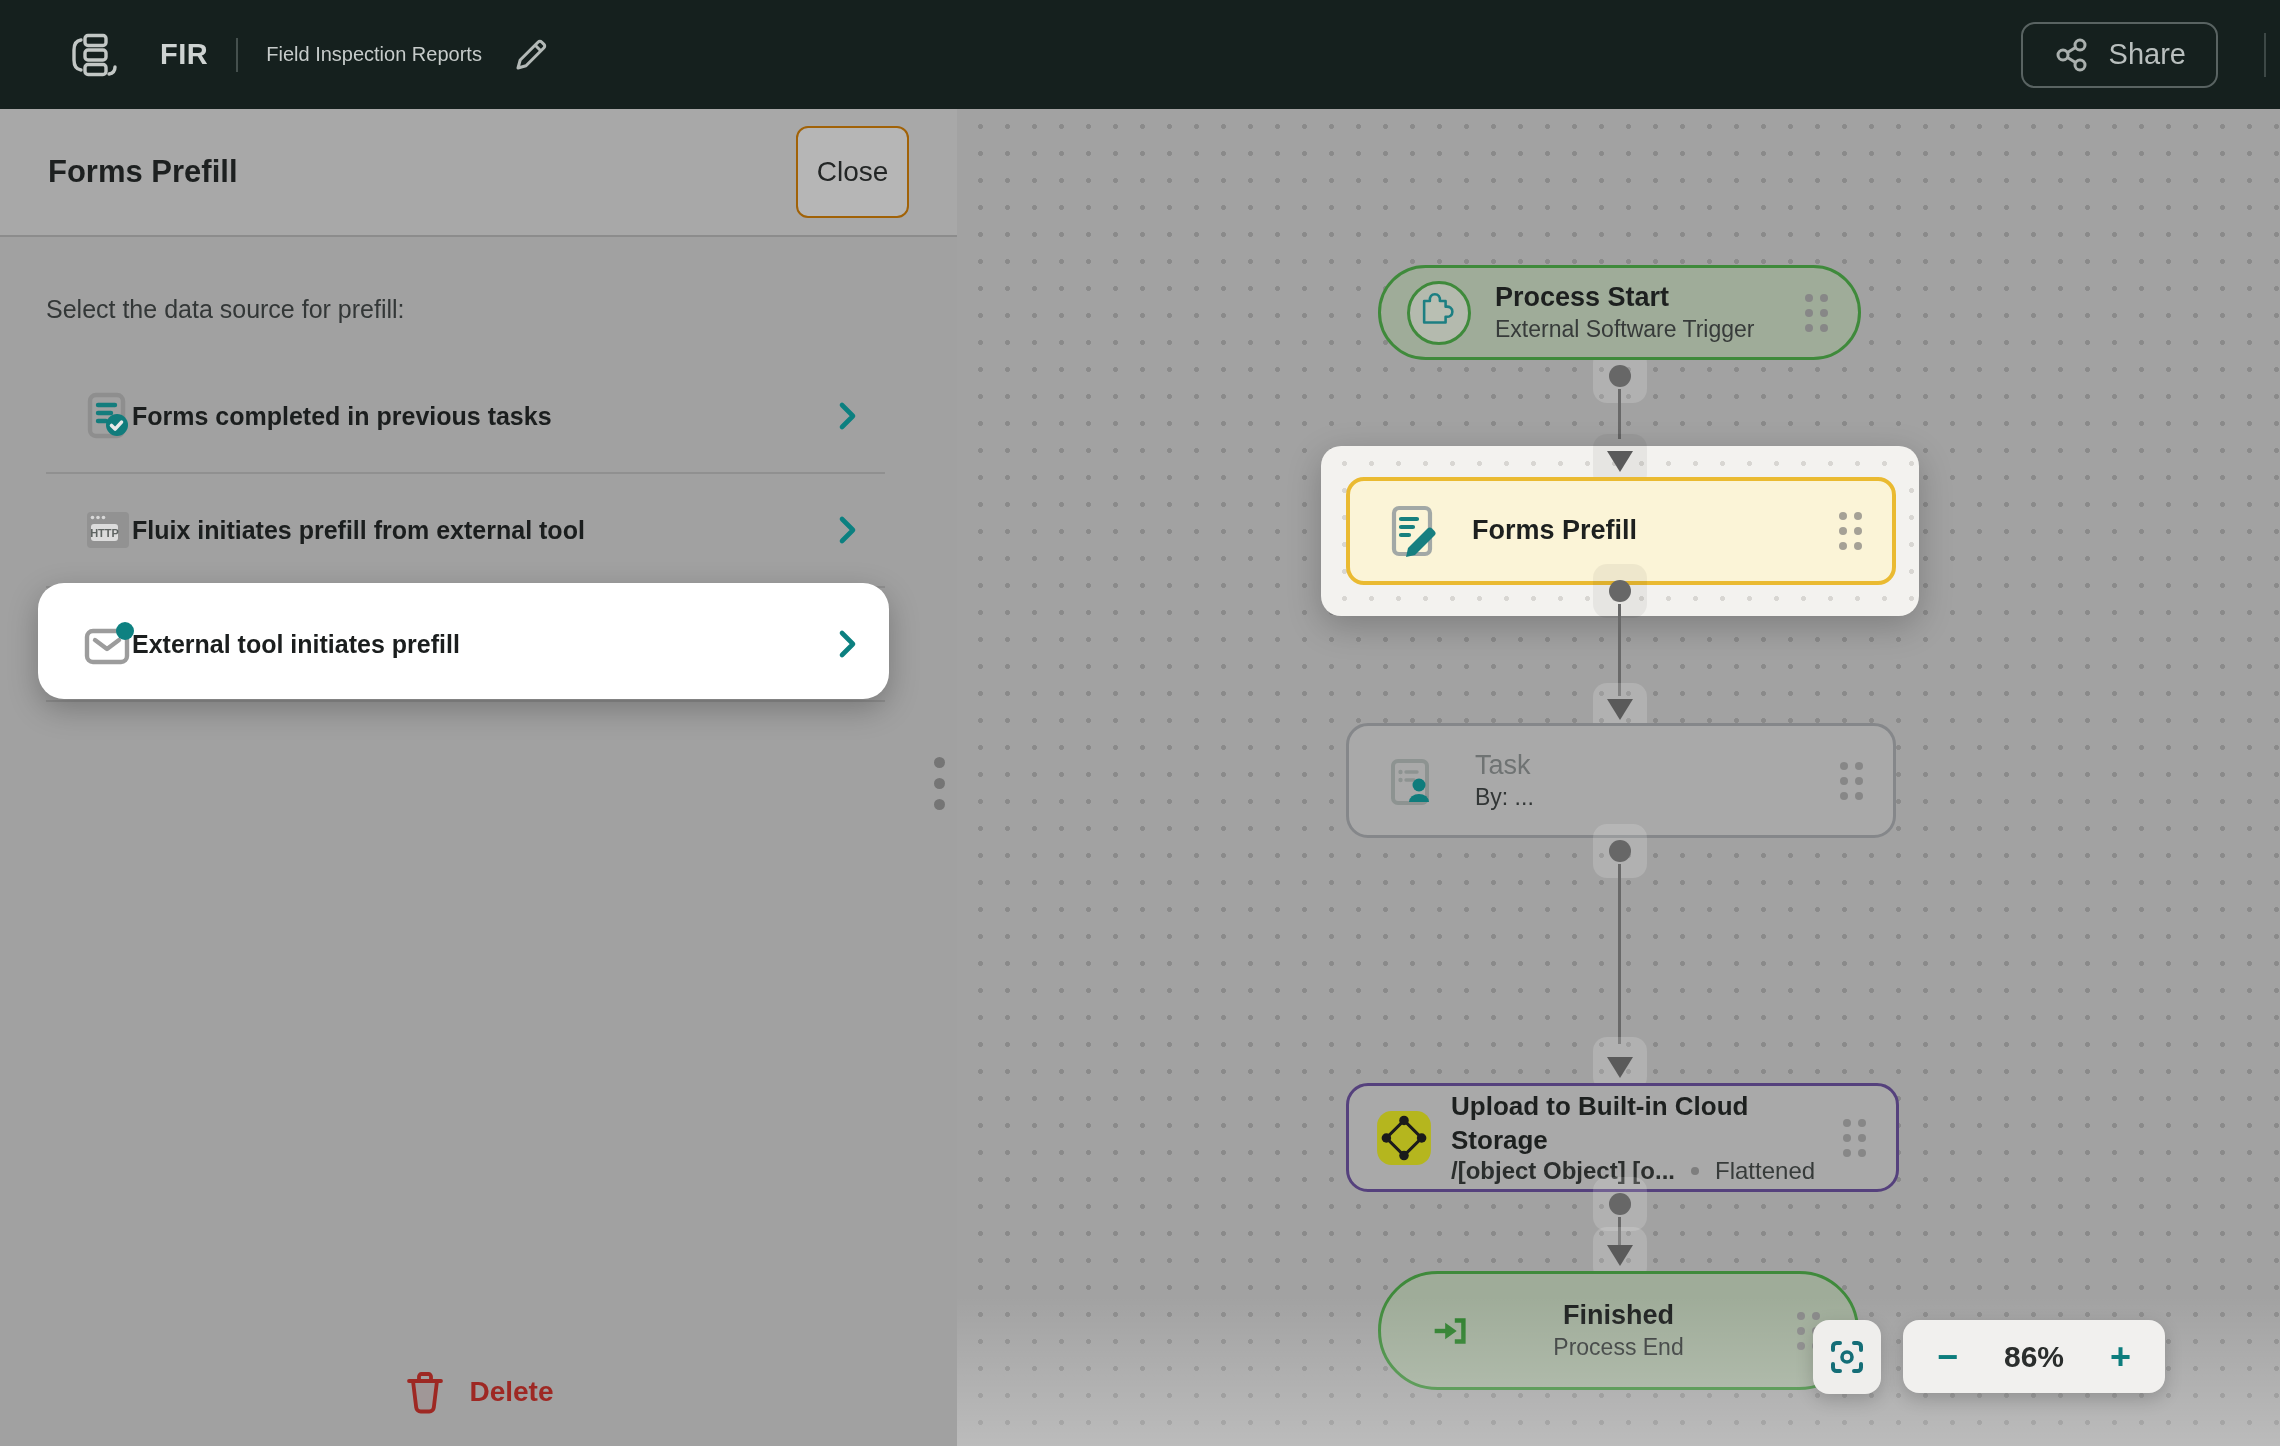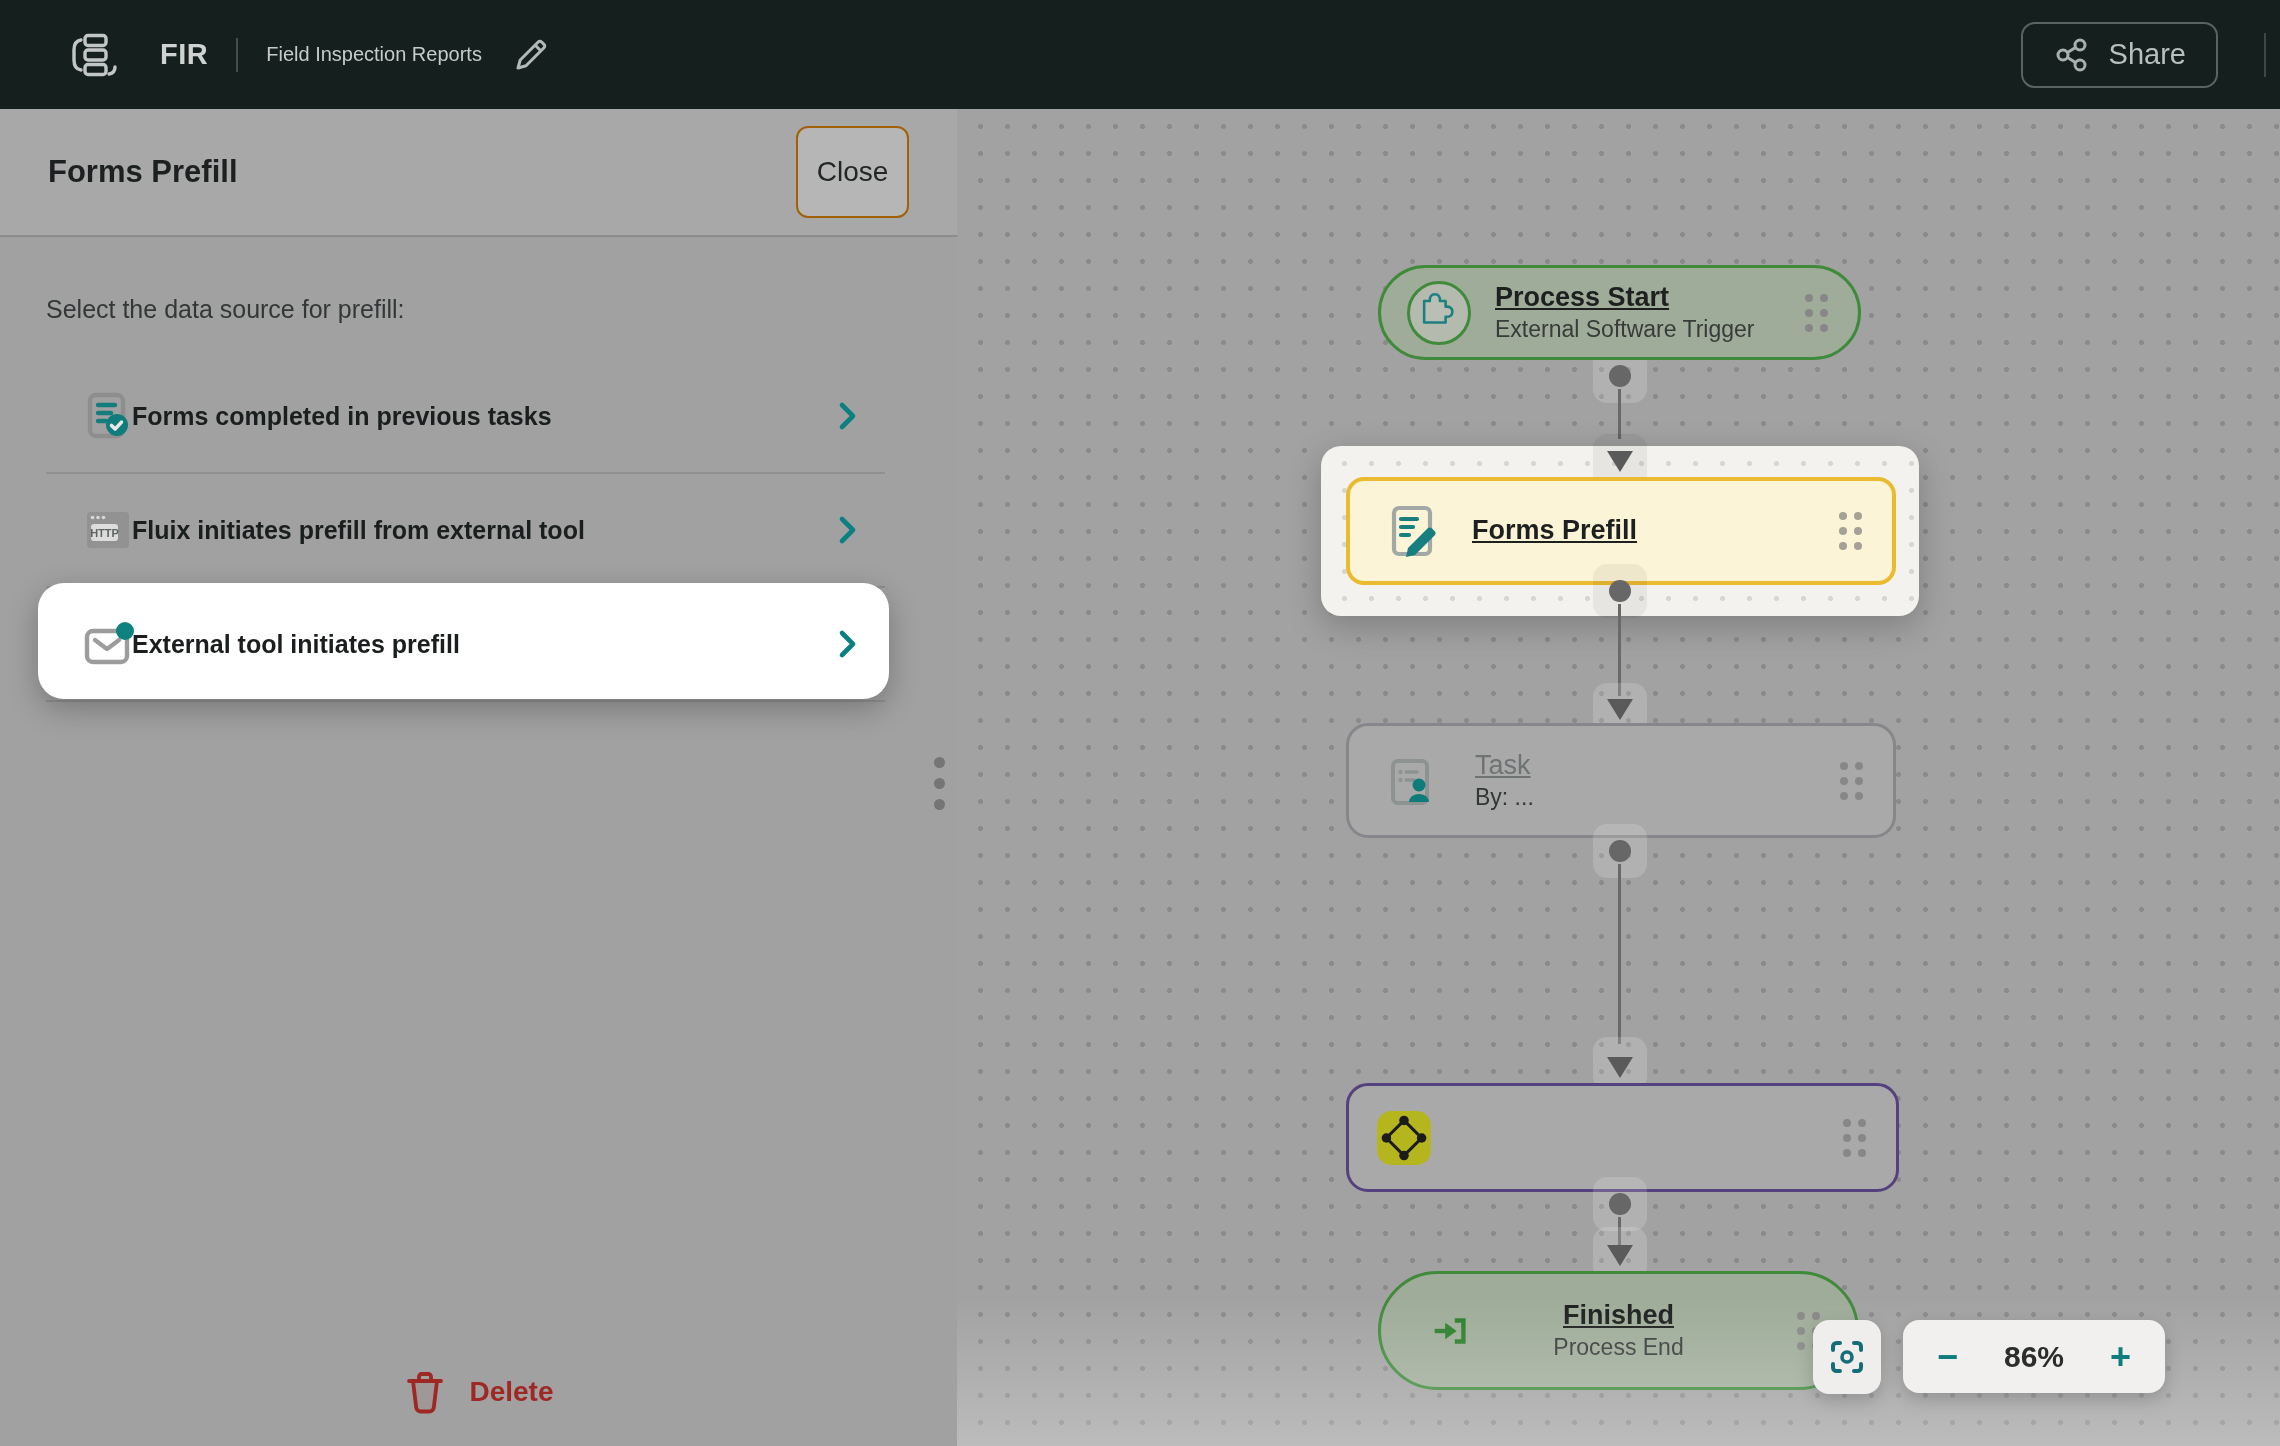--- a/index.html
+++ b/index.html
@@ -84,21 +84,21 @@
   .spotlight {
     position:absolute; left:364px; top:337px; width:598px; height:170px;
     background-color:#f3f2ef;
     background-image:radial-gradient(#d8d6d2 2.2px, rgba(0,0,0,0) 2.8px);
     background-size:27px 27px; background-position:10px 4px;
     border-radius:20px; box-shadow:0 10px 34px rgba(0,0,0,.22);
   }
   .node {
     position:absolute; display:flex; align-items:center; box-sizing:border-box; cursor:pointer;
   }
-  .node .txt .t1 { font-size:27px; font-weight:700; color:#1d201f; line-height:1.3;text-decoration:underline; }
+  .node .txt .t1 { font-size:27px; font-weight:700; color:#1d201f; line-height:1.3; }
   .node .txt .t2 { font-size:23px; color:#373b3a; line-height:1.3; }
   .node .handle {
     margin-left:auto; margin-right:30px; flex:none;
     display:grid; grid-template-columns:repeat(2,8px); grid-auto-rows:8px; gap:7px;
   }
   .node .handle i { width:8px; height:8px; border-radius:50%; background:#878787; }
 
   .node-start {
     left:421px; top:156px; width:483px; height:95px;
     background:#9fac99; border:3px solid #3f8a3b; border-radius:48px; padding-left:26px;
@@ -381,20 +381,28 @@
       <span style="display:flex;">
         <svg width="58" height="58" viewBox="0 0 56 56" fill="none">
           <rect x="2" y="2" width="52" height="52" rx="14" fill="#b5b61e"></rect>
           <path d="M28 11 L45 28 L28 45 L11 28 Z" stroke="#1b1b1b" stroke-width="3" fill="none"></path>
           <circle cx="28" cy="11" r="4.6" fill="#1b1b1b"></circle>
           <circle cx="45" cy="28" r="4.6" fill="#1b1b1b"></circle>
           <circle cx="28" cy="45" r="4.6" fill="#1b1b1b"></circle>
           <circle cx="11" cy="28" r="4.6" fill="#1b1b1b"></circle>
         </svg>
       </span>
+      <span class="txt">
+        <div class="t1">Upload to Built-in Cloud Storage</div>
+        <div class="sub-row">
+          <span class="sub-path">/[object Object] [o...</span>
+          <span class="sub-dot"></span>
+          <span class="sub-tag">Flattened</span>
+        </div>
+      </span>
       <span class="handle">
         <i></i>
           <i></i>
           <i></i>
           <i></i>
           <i></i>
           <i></i>
       </span>
     </div>
 

